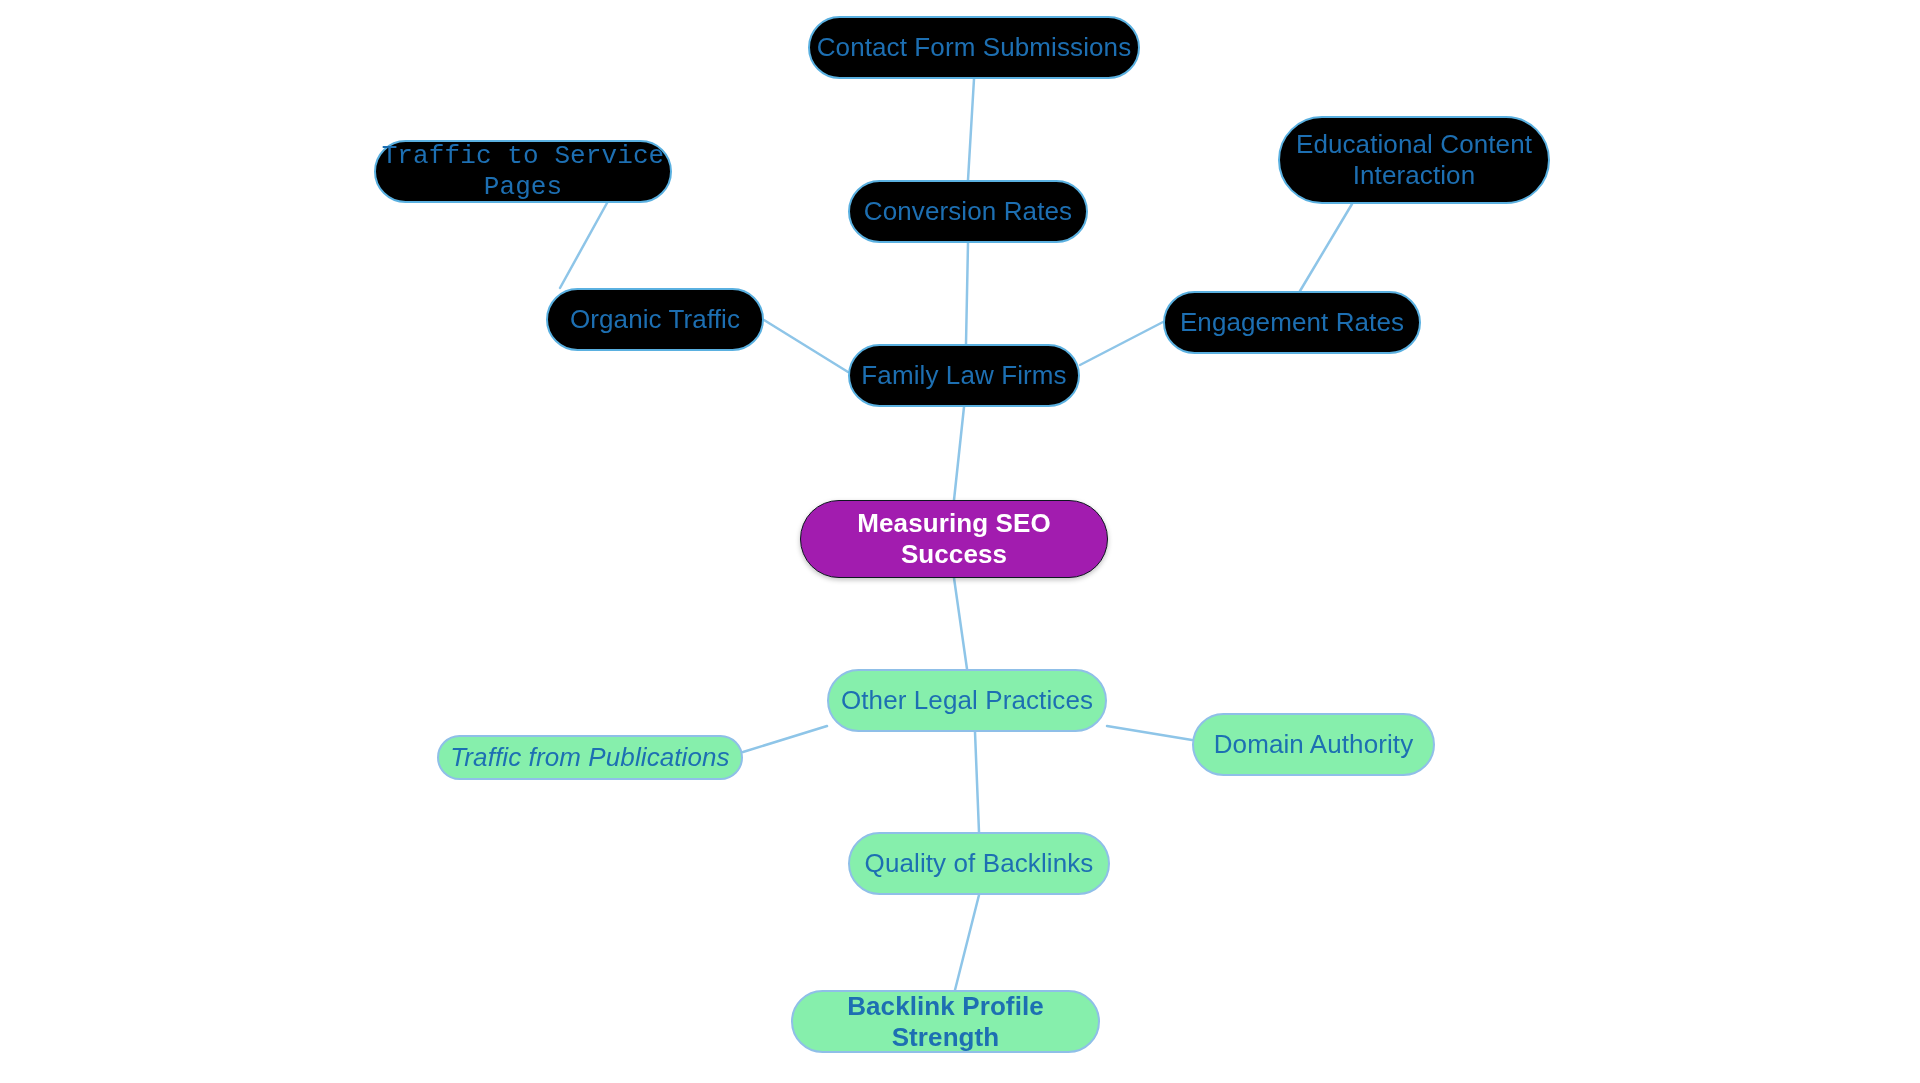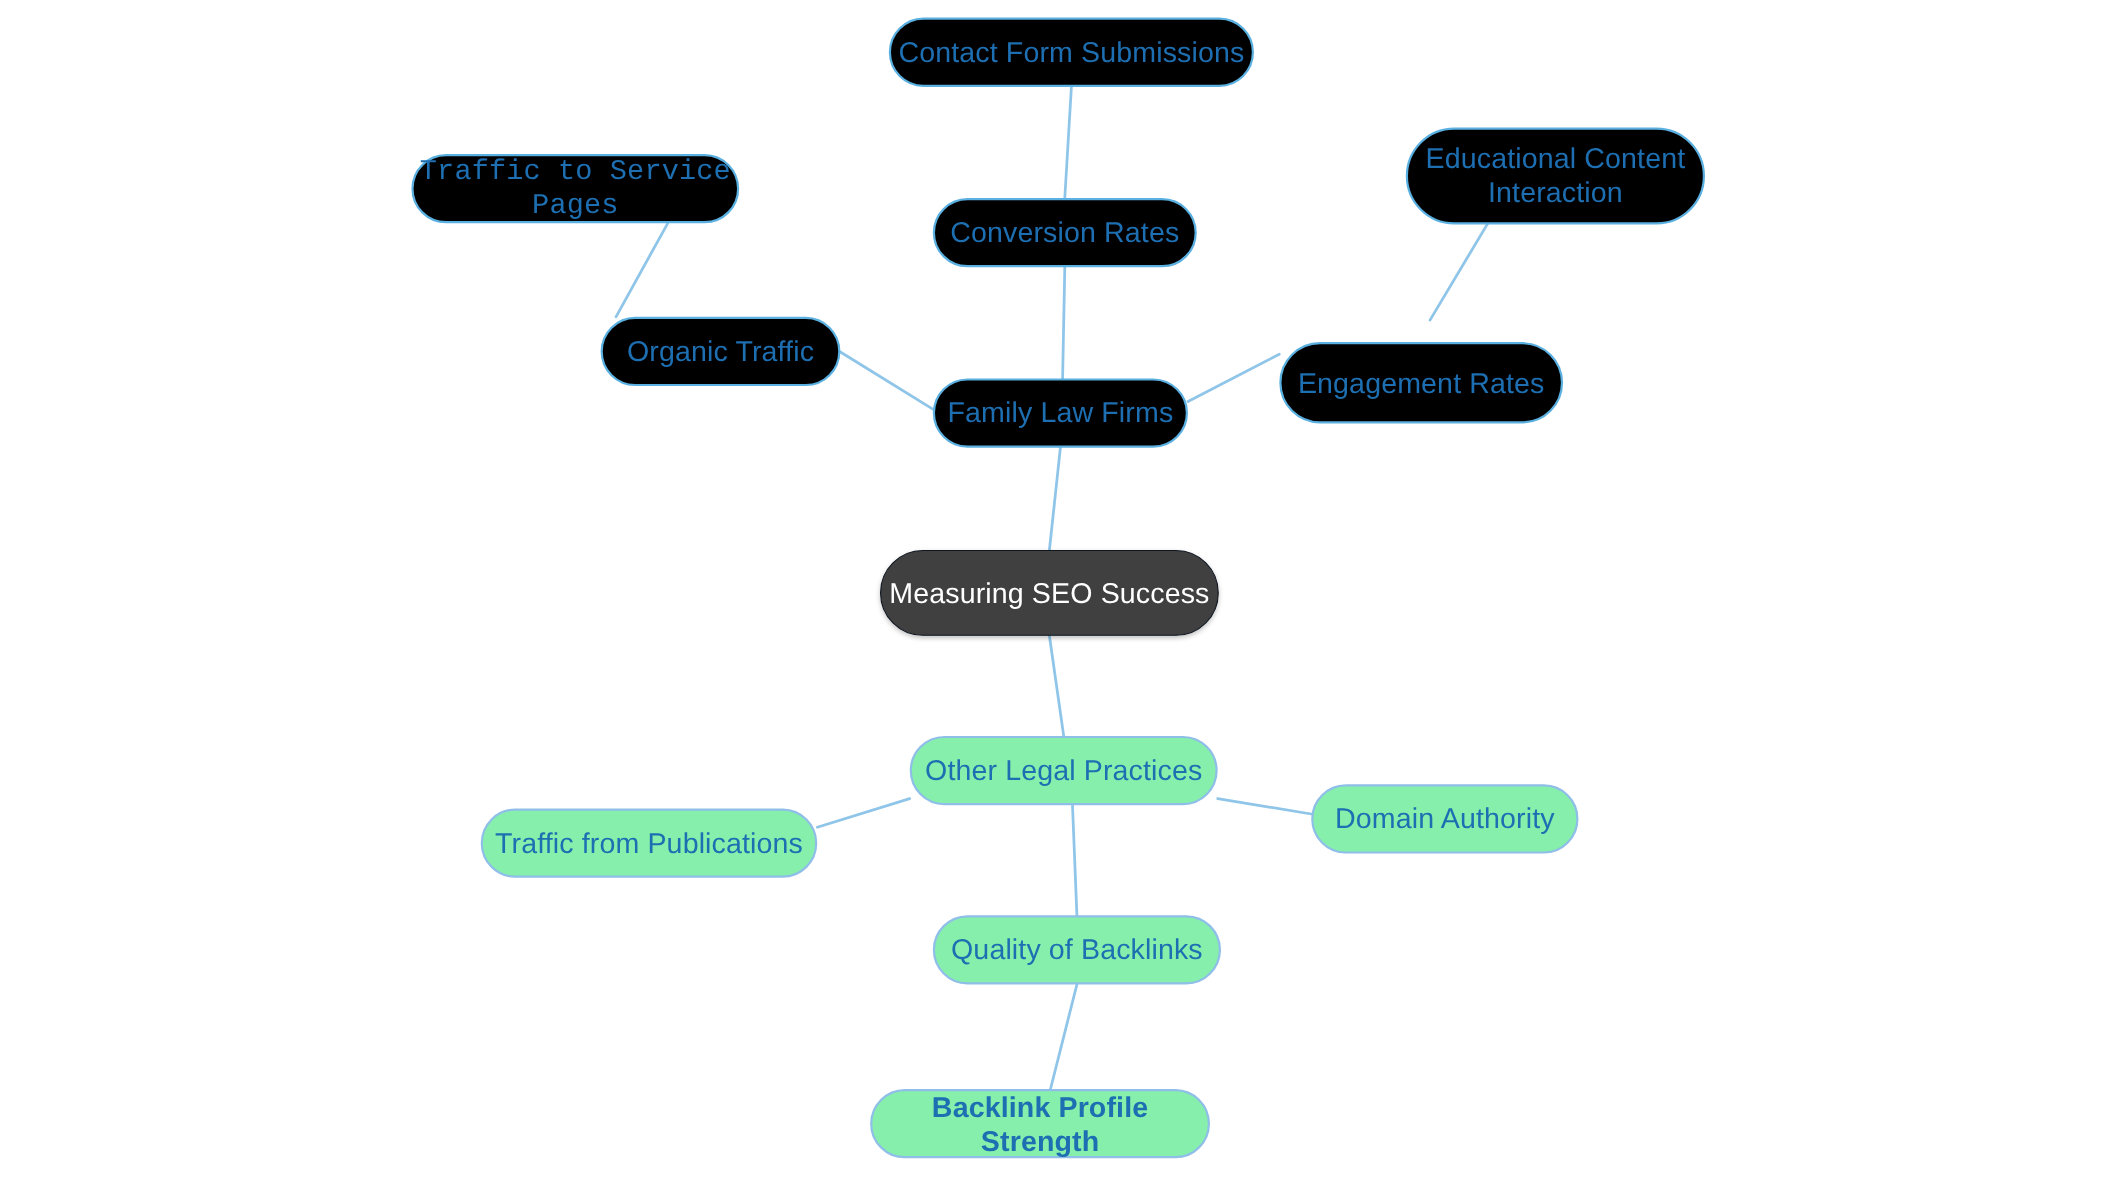--- a/index.html
+++ b/index.html
@@ -31,25 +31,26 @@
     display: flex;
     align-items: center;
     justify-content: center;
     text-align: center;
     border-radius: 999px;
     white-space: pre-line;
     line-height: 1.18;
     letter-spacing: 0.1px;
   }
   .node-root {
-    background: #404040;
+    background: #a21caf;
     color: #ffffff;
     border: 1px solid #0e1620;
     font-size: 26px;
     box-shadow: 0 2px 5px rgba(0,0,0,0.25);
+    font-weight: bold;
   }
   .node-primary {
     background: #000000;
     border: 2px solid #5ab0e0;
     color: #1d6fb2;
     font-size: 26px;
   }
   .node-secondary {
     background: #86efac;
     border: 2px solid #8fbfe8;
@@ -75,22 +76,22 @@
       <line x1="975" y1="732" x2="979" y2="832" stroke="#8ec5e8" stroke-width="2.5" stroke-linecap="round"></line>
       <line x1="979" y1="895" x2="955" y2="990" stroke="#8ec5e8" stroke-width="2.5" stroke-linecap="round"></line>
     </svg>
   <div id="node-layer">
       <div class="node node-root" style="left: 800px; top: 500px; width: 308px; height: 78px;">Measuring SEO Success</div>
       <div class="node node-primary" style="left: 848px; top: 344px; width: 232px; height: 63px;">Family Law Firms</div>
       <div class="node node-primary" style="left: 546px; top: 288px; width: 218px; height: 63px;">Organic Traffic</div>
       <div class="node node-primary" style="left: 374px; top: 140px; width: 298px; height: 63px; font-family: Liberation Mono, monospace;">Traffic to Service Pages</div>
       <div class="node node-primary" style="left: 848px; top: 180px; width: 240px; height: 63px;">Conversion Rates</div>
       <div class="node node-primary" style="left: 808px; top: 16px; width: 332px; height: 63px;">Contact Form Submissions</div>
-      <div class="node node-primary" style="left: 1163px; top: 291px; width: 258px; height: 74px; margin-top: 20px;">Engagement Rates</div>
+      <div class="node node-primary" style="left: 1163px; top: 291px; width: 258px; height: 63px;">Engagement Rates</div>
       <div class="node node-primary" style="left: 1278px; top: 116px; width: 272px; height: 88px;">Educational Content
 Interaction</div>
       <div class="node node-secondary" style="left: 827px; top: 669px; width: 280px; height: 63px;">Other Legal Practices</div>
-      <div class="node node-secondary" style="left: 437px; top: 735px; width: 306px; height: 63px;">Traffic from Publications</div>
+      <div class="node node-secondary" style="left: 437px; top: 735px; width: 306px; height: 45px; font-style: italic;">Traffic from Publications</div>
       <div class="node node-secondary" style="left: 1192px; top: 713px; width: 243px; height: 63px;">Domain Authority</div>
       <div class="node node-secondary" style="left: 848px; top: 832px; width: 262px; height: 63px;">Quality of Backlinks</div>
       <div class="node node-secondary" style="left: 791px; top: 990px; width: 309px; height: 63px; font-weight: bold;">Backlink Profile Strength</div>
     </div>
 </div>
 
 </body></html>

